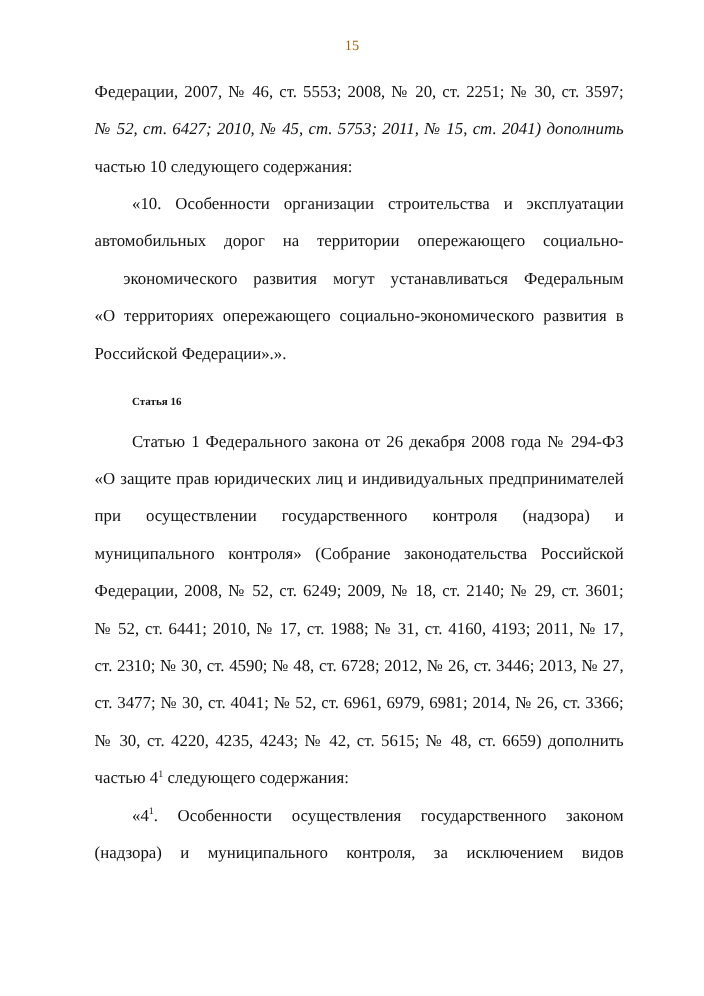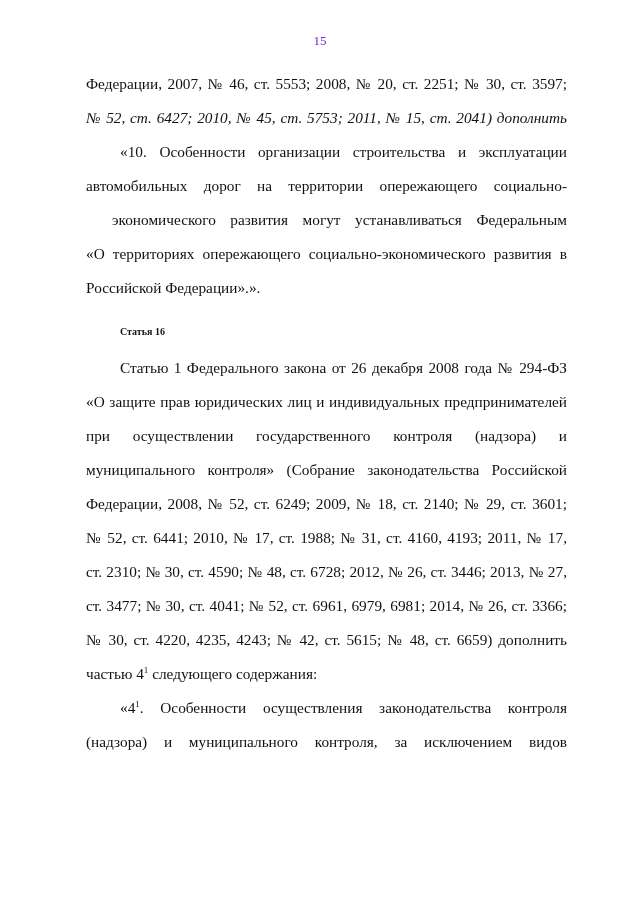--- a/index.html
+++ b/index.html
@@ -15,21 +15,21 @@
       font-family: "Liberation Serif", "DejaVu Serif", serif;
       color: #111111;
     }
     .page-number {
       position: absolute;
       top: 33px;
       left: 0;
       width: 640px;
       text-align: center;
       font-size: 13px;
-      color: #6d28d9;
+      color: #a16207;
     }
     .body-text {
       position: absolute;
       left: 86px;
       top: 70px;
       width: 481px;
     }
     .line {
       display: block;
       height: 34px;
@@ -65,20 +65,21 @@
 </head>
 <body>
 
 <div class="page-number">15</div>
 
 <div class="body-text">
 
   <div class="para">
     <span class="line" style="white-space: normal; overflow: hidden;">Федерации, 2007, № 46, ст. 5553; 2008, № 20, ст. 2251; № 30, ст. 3597; 2009,</span>
     <span class="line" style="white-space: normal; overflow: hidden; font-style: italic;">№ 52, ст. 6427; 2010, № 45, ст. 5753; 2011, № 15, ст. 2041) дополнить</span>
+    <span class="line last">частью 10 следующего содержания:</span>
   </div>
 
   <div class="para">
     <span class="line indent" style="white-space: normal; overflow: hidden;">«10. Особенности организации строительства и эксплуатации</span>
     <span class="line" style="white-space: normal; overflow: hidden;">автомобильных дорог на территории опережающего социально-</span>
     <span class="line" style="white-space: normal; overflow: hidden; margin-left: 26px;">экономического развития могут устанавливаться Федеральным законом</span>
     <span class="line" style="white-space: normal; overflow: hidden;">«О территориях опережающего социально-экономического развития в</span>
     <span class="line last">Российской Федерации».».</span>
   </div>
 
@@ -92,17 +93,17 @@
     <span class="line" style="white-space: normal; overflow: hidden;">муниципального контроля» (Собрание законодательства Российской</span>
     <span class="line" style="white-space: normal; overflow: hidden;">Федерации, 2008, № 52, ст. 6249; 2009, № 18, ст. 2140; № 29, ст. 3601;</span>
     <span class="line" style="white-space: normal; overflow: hidden;">№ 52, ст. 6441; 2010, № 17, ст. 1988; № 31, ст. 4160, 4193; 2011, № 17,</span>
     <span class="line" style="white-space: normal; overflow: hidden;">ст. 2310; № 30, ст. 4590; № 48, ст. 6728; 2012, № 26, ст. 3446; 2013, № 27,</span>
     <span class="line" style="white-space: normal; overflow: hidden;">ст. 3477; № 30, ст. 4041; № 52, ст. 6961, 6979, 6981; 2014, № 26, ст. 3366;</span>
     <span class="line" style="white-space: normal; overflow: hidden;">№ 30, ст. 4220, 4235, 4243; № 42, ст. 5615; № 48, ст. 6659) дополнить</span>
     <span class="line last"><span>частью 4</span><sup>1</sup><span> следующего содержания:</span></span>
   </div>
 
   <div class="para">
-    <span class="line indent" style="white-space: normal; overflow: hidden;"><span>«4</span><sup>1</sup><span>. Особенности осуществления законодательства контроля</span></span>
+    <span class="line indent" style="white-space: normal; overflow: hidden;"><span>«4</span><sup>1</sup><span>. Особенности осуществления государственного законом</span></span>
     <span class="line" style="white-space: normal; overflow: hidden;">(надзора) и муниципального контроля, за исключением видов</span>
   </div>
 
 </div>
 
 </body></html>

